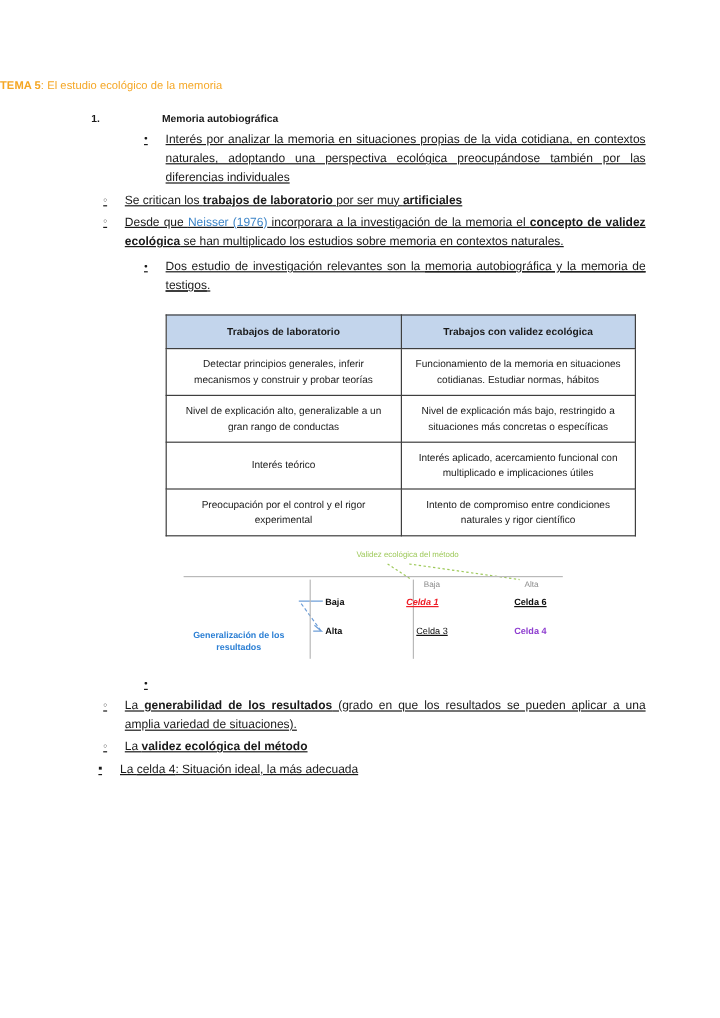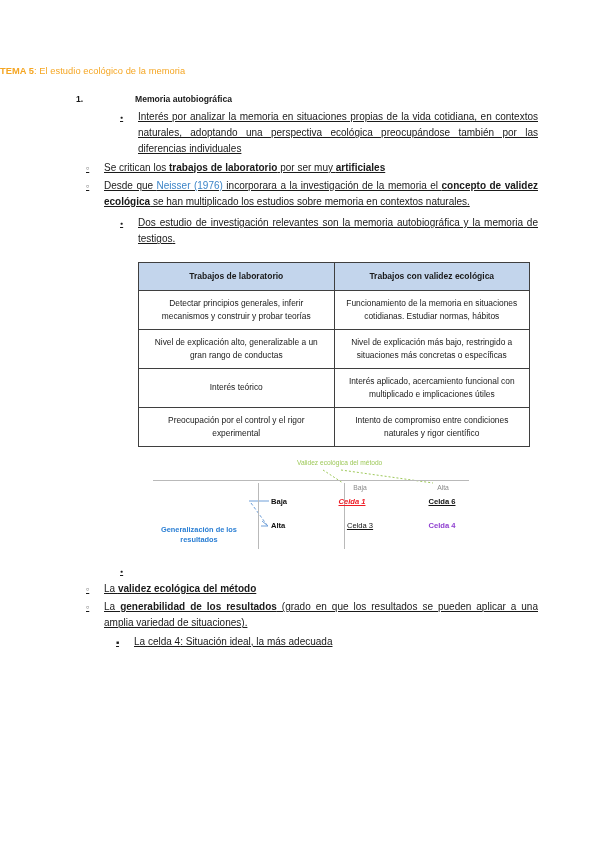--- a/index.html
+++ b/index.html
@@ -55,21 +55,21 @@
 
   
   .b1, .b2, .b3 {
     display: flex;
     font-size: 10px;
     line-height: 1.62;
     text-decoration: underline;
   }
   .b1 { padding-left: 120px; padding-right: 62px; margin-top: 5px; }
   .b2 { padding-left: 86px; padding-right: 62px; margin-top: 2px; }
-  .b3 { padding-left: 116px; padding-right: 62px; margin-top: 2px; }
+  .b3 { padding-left: 82px; padding-right: 62px; margin-top: 2px; }
 
   .mk {
     flex: 0 0 18px;
     width: 18px;
     line-height: 1.62;
     color: #1a1a1a;
   }
   .mk-disc::before  { content: "\25CF"; font-size: 5.2px; vertical-align: middle; }
   .mk-circle::before{ content: "\25CB"; font-size: 5.4px; vertical-align: middle; }
   .mk-square::before{ content: "\25A0"; font-size: 5.0px; vertical-align: middle; }
@@ -291,26 +291,26 @@
     <div class="cell p3 s-black">Celda 3</div>
     <div class="cell p4 s-purple">Celda 4</div>
   </div>
 
   <div class="b1" style="margin-top:12px;">
     <span class="mk mk-disc"></span>
   </div>
 
   <div class="b2">
     <span class="mk mk-circle"></span>
-    <span class="txt nj"><span>La </span><b>validez ecológica del método</b></span>
+    <span class="txt"><span>La </span><b>generabilidad de los resultados</b><span> (grado en que los resultados se pueden aplicar a una amplia variedad de situaciones).</span></span>
   </div>
 
   <div class="b2">
     <span class="mk mk-circle"></span>
-    <span class="txt"><span>La </span><b>generabilidad de los resultados</b><span> (grado en que los resultados se pueden aplicar a una amplia variedad de situaciones).</span></span>
+    <span class="txt nj"><span>La </span><b>validez ecológica del método</b></span>
   </div>
 
   <div class="b3">
     <span class="mk mk-square"></span>
     <span class="txt nj"><span>La </span><span class="u">celda 4</span><span>: Situación ideal, la más adecuada</span></span>
   </div>
 
 </div>
 
 </body></html>

